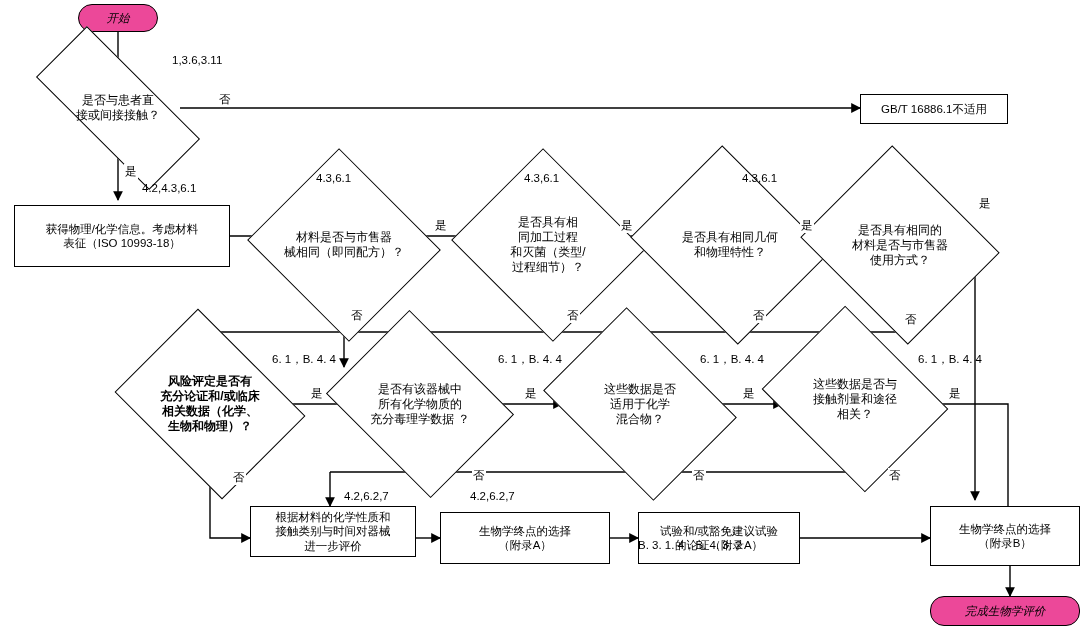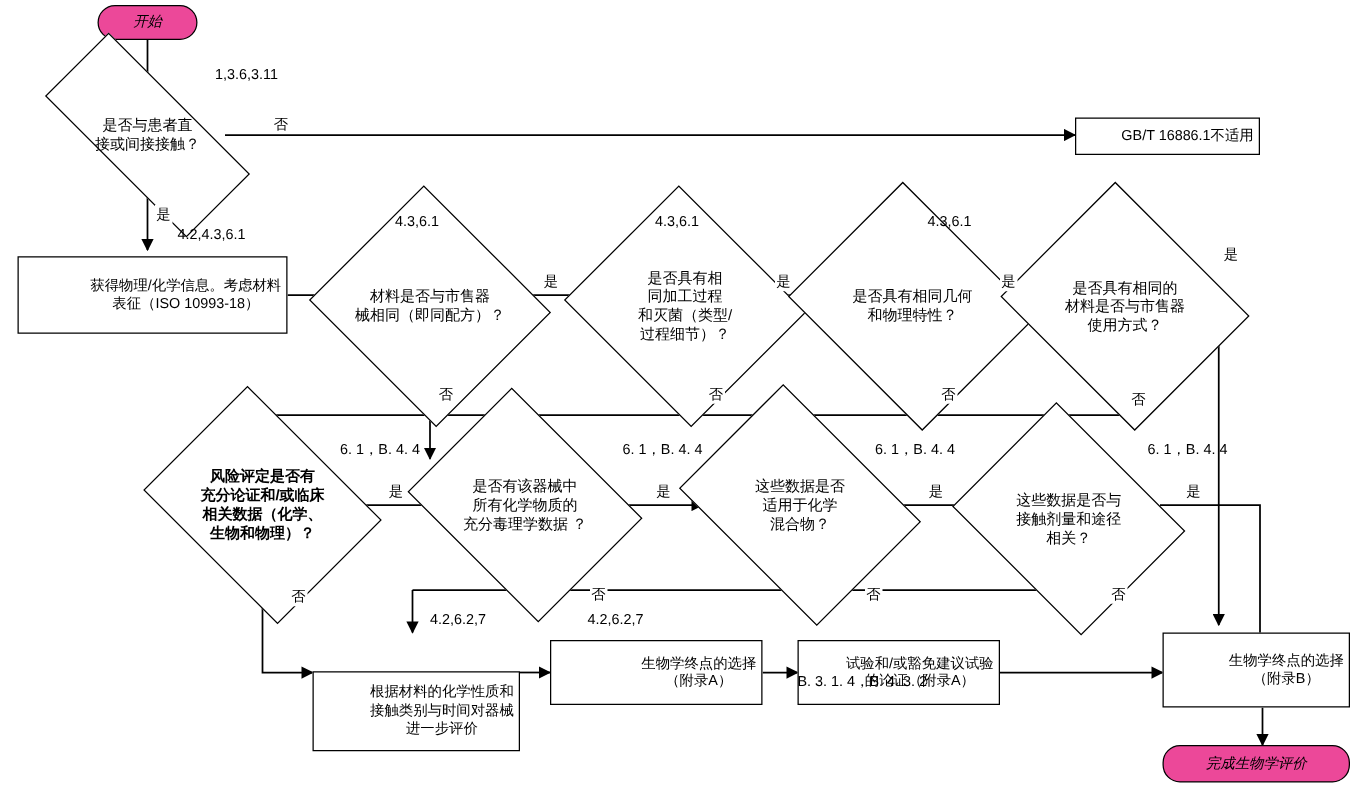--- a/index.html
+++ b/index.html
@@ -21,21 +21,20 @@
     text-align:center;
     line-height:1.25;
     font-size:11.5px;
     white-space:pre-line;
   }
   
   .rect{
     border:1.4px solid #000;
     background:#fff;
     padding:2px 4px;
-    justify-content:flex-end;
   }
   
   .term{
     border:1.4px solid #000;
     background:#ec4899;
     border-radius:14px;
     padding:2px 6px;
     font-style:italic;
   }
   
@@ -210,28 +209,28 @@
 充分毒理学数据 ？</div>
   </div>
 
   <div class="node dia" style="left:562px;top:345px;width:156px;height:118px;">
     <div class="dshape"></div>
     <div class="dlabel">这些数据是否
 适用于化学
 混合物？</div>
   </div>
 
-  <div class="node dia" style="left:782px;top:356px;width:146px;height:118px;">
+  <div class="node dia" style="left:782px;top:340px;width:146px;height:118px;">
     <div class="dshape"></div>
     <div class="dlabel">这些数据是否与
 接触剂量和途径
 相关？</div>
   </div>
 
-  <div class="node rect" style="left:250px;top:506px;width:166px;height:64px;margin-top:31px;">
+  <div class="node rect" style="left:250px;top:506px;width:166px;height:51px;">
     <span>根据材料的化学性质和
 接触类别与时间对器械
 进一步评价</span>
   </div>
 
   <div class="node rect" style="left:440px;top:512px;width:170px;height:52px;">
     <span>生物学终点的选择
 （附录A）</span>
   </div>
 

